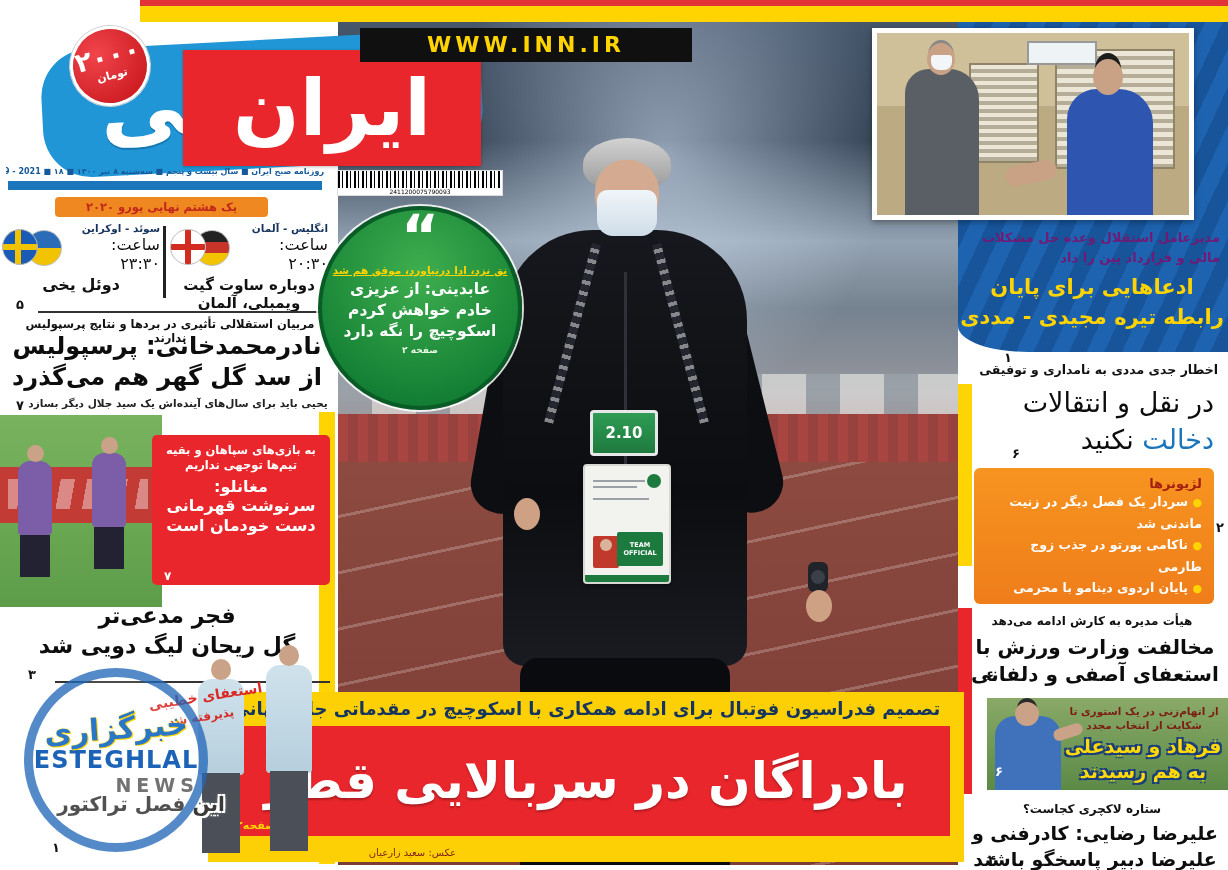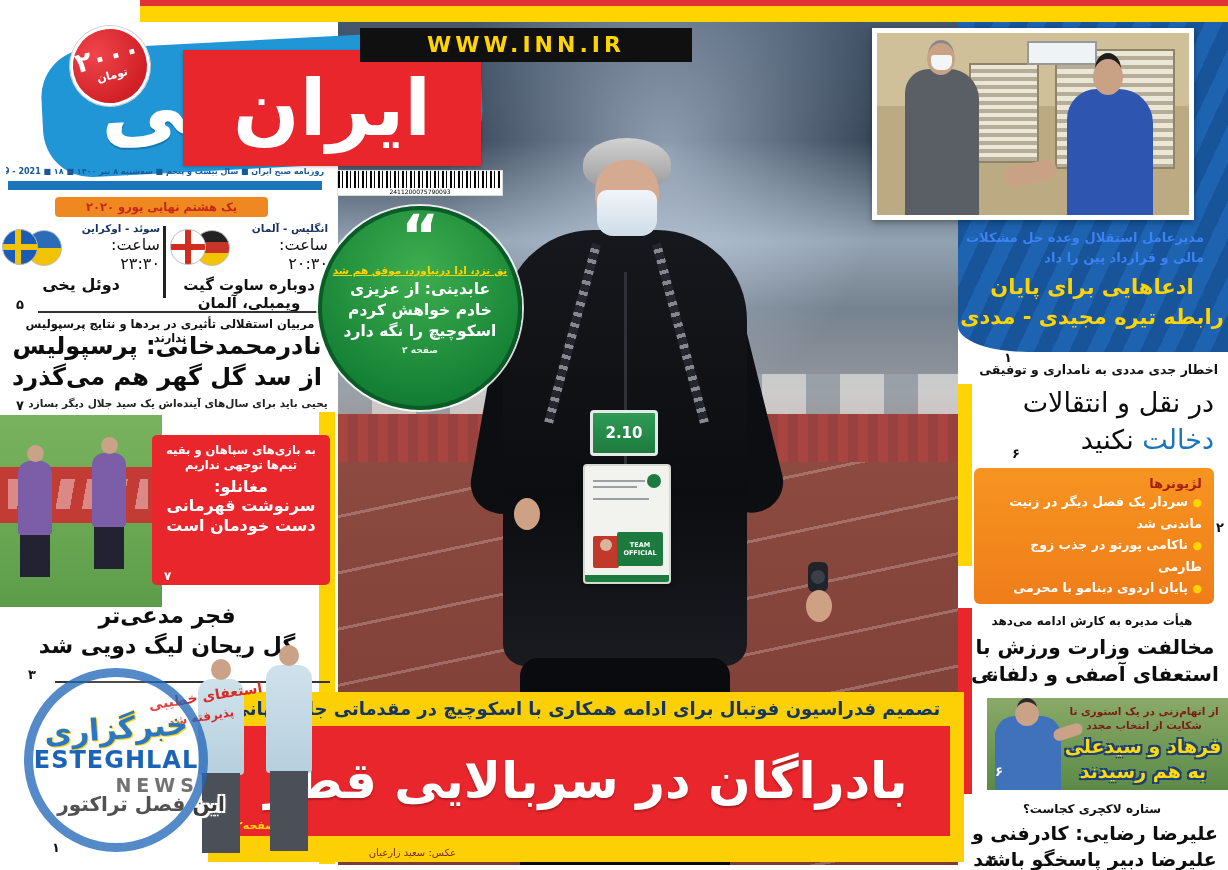--- a/index.html
+++ b/index.html
@@ -131,21 +131,21 @@
     background:radial-gradient(circle at 50% 32%,#3fae4e,#148035 75%,#0d6f2d);border:4px solid #0a5c26;box-shadow:0 0 0 2px rgba(255,255,255,.85);color:#fff;text-align:center;}
   .q-mark{font-size:58px;line-height:34px;height:34px;margin-top:10px;color:#fff;font-weight:bold;}
   .q-kicker{font-size:10.5px;font-weight:bold;color:#ffd400;margin-top:10px;text-decoration:underline;}
   .q-text{font-size:15.5px;font-weight:bold;line-height:21px;margin:3px 18px 0 18px;}
   .q-page{font-size:9px;font-weight:bold;margin-top:3px;color:#eafbe7;}
 
   
   .rpanel{left:958px;top:22px;width:270px;height:848px;background:#fff;z-index:2;}
   .r-blue{position:absolute;left:0;top:0;width:100%;height:330px;border-bottom-left-radius:70px 26px;
     background:repeating-linear-gradient(115deg,#1e63b0 0 16px,#17549a 16px 32px);}
-  .r1-kicker{position:absolute;right:24px;top:206px;width:254px;color:#3b82f6;font-weight:bold;font-size:13px;text-align:right;line-height:20px;}
+  .r1-kicker{position:absolute;right:8px;top:206px;width:254px;color:#701a75;font-weight:bold;font-size:13px;text-align:right;line-height:20px;}
   .r1-head{position:absolute;left:2px;top:250px;width:264px;color:#ffd404;font-weight:bold;font-size:21px;text-align:center;line-height:30px;}
   .r2-kicker{position:absolute;right:10px;top:340px;width:250px;color:#111;font-weight:bold;font-size:12.5px;text-align:right;}
   .r2-head{position:absolute;right:14px;top:362px;width:246px;font-weight:normal;font-size:27px;text-align:right;line-height:37px;color:#0d0d0d;}
   .blue-word{color:#1b75bb;}
   .ystrip{position:absolute;left:0;top:362px;width:14px;height:182px;background:#ffd404;}
   .legion{position:absolute;left:16px;top:446px;width:240px;height:136px;border-radius:6px;background:linear-gradient(180deg,#f79420,#ef7d1a);padding:8px 12px 0 8px;}
   .legion-title{color:#a32013;font-weight:bold;font-size:13px;text-align:right;}
   .legion-item{color:#fff;font-weight:bold;font-size:12.5px;text-align:right;line-height:21px;}
   .legion-item .dot{color:#ffd400;font-size:11px;}
   .r3-kicker{position:absolute;right:12px;top:592px;width:248px;color:#111;font-weight:bold;font-size:12px;text-align:center;}

